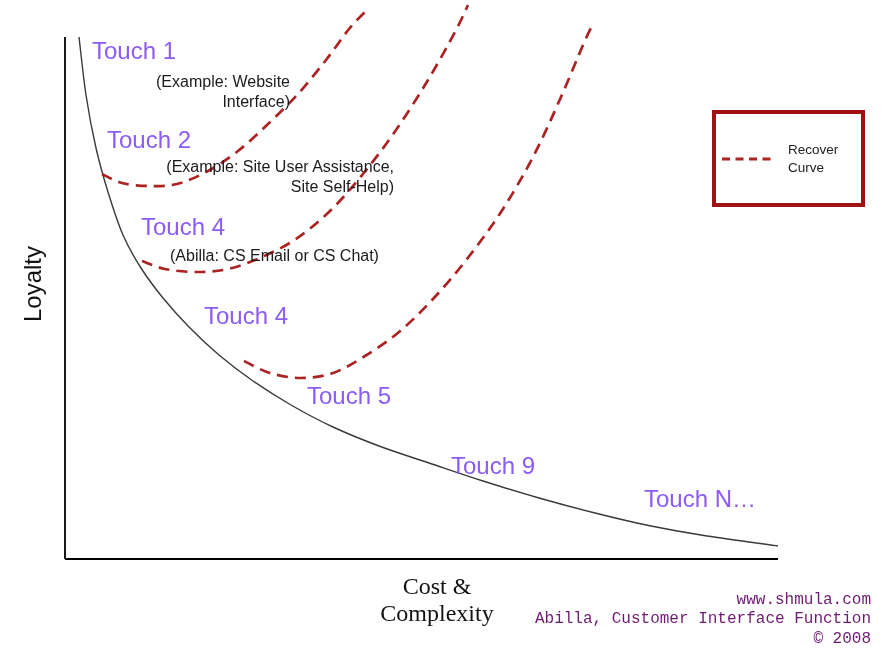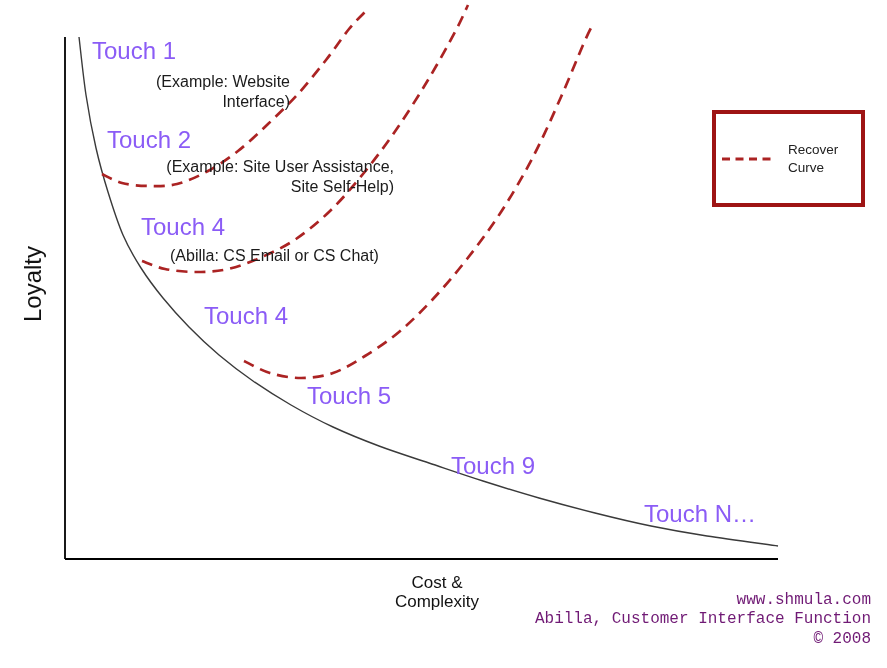--- a/index.html
+++ b/index.html
@@ -7,21 +7,21 @@
     position:relative;width:887px;height:668px;background:#ffffff;overflow:hidden;
     font-family:"Liberation Sans","DejaVu Sans",sans-serif;color:#111;
   }
   #chart-svg{position:absolute;left:0;top:0;}
   .lbl{position:absolute;font-size:24px;color:#8b5cf6;white-space:nowrap;line-height:1.1;text-align:right;}
   .ex{position:absolute;font-size:16px;color:#1b1b1b;line-height:1.25;white-space:pre-line;}
   .ex.center{text-align:right;}
   .y-label{position:absolute;left:33px;top:284px;transform:translate(-50%,-50%) rotate(-90deg);
     font-size:24px;color:#121212;white-space:nowrap;}
   .x-label{position:absolute;left:437px;top:573px;transform:translateX(-50%);
-    text-align:center;font-size:17px;line-height:1.13;color:#121212;white-space:pre-line;}
+    text-align:center;font-size:24px;line-height:1.13;color:#121212;white-space:pre-line;font-family:Liberation Serif, serif;}
   .legend-box{position:absolute;left:712px;top:110px;width:145px;height:89px;
     border:4px solid #737373;display:flex;align-items:center;background:#fff;}
   .legend-sample{margin-left:4px;flex:0 0 auto;}
   .legend-label{margin-left:12px;font-size:13.5px;line-height:1.3;color:#222;width:72px;}
   .attribution{position:absolute;right:16px;top:591px;text-align:right;
     font-size:16px;line-height:1.21;color:#701a75;font-family:Liberation Mono, monospace;}
   .attribution div{white-space:nowrap;}
 </style>
 </head>
 <body>
@@ -51,21 +51,21 @@
 
   <div class="lbl" style="left:141px;top:214px">Touch 4</div>
   <div class="ex" style="left:170px;top:246px">(Abilla: CS Email or CS Chat)</div>
 
   <div class="lbl" style="left:204px;top:303px">Touch 4</div>
 
   <div class="lbl" style="left:307px;top:383px">Touch 5</div>
 
   <div class="lbl" style="left:451px;top:453px">Touch 9</div>
 
-  <div class="lbl" style="left:644px;top:501px">Touch N…</div>
+  <div class="lbl" style="left:644px;top:486px">Touch N…</div>
 
   <div class="legend-box" style="border-color: rgb(158, 20, 20);">
     <svg class="legend-sample" width="56" height="8">
       <line id="legend-line" x1="2" y1="4" x2="54" y2="4" stroke="#ab2323" stroke-width="2.8" stroke-dasharray="8 5.5"></line>
     </svg>
     <div class="legend-label">Recover Curve</div>
   </div>
 
   <div class="attribution">
     <div>www.shmula.com</div>

